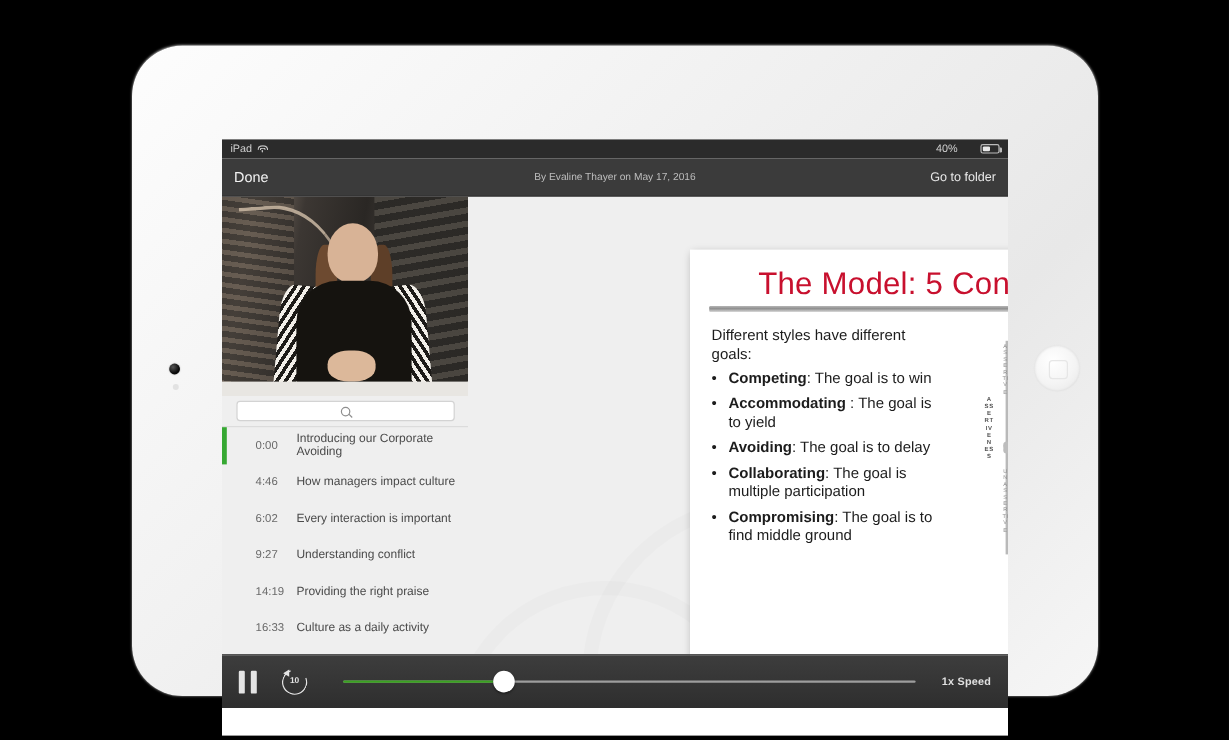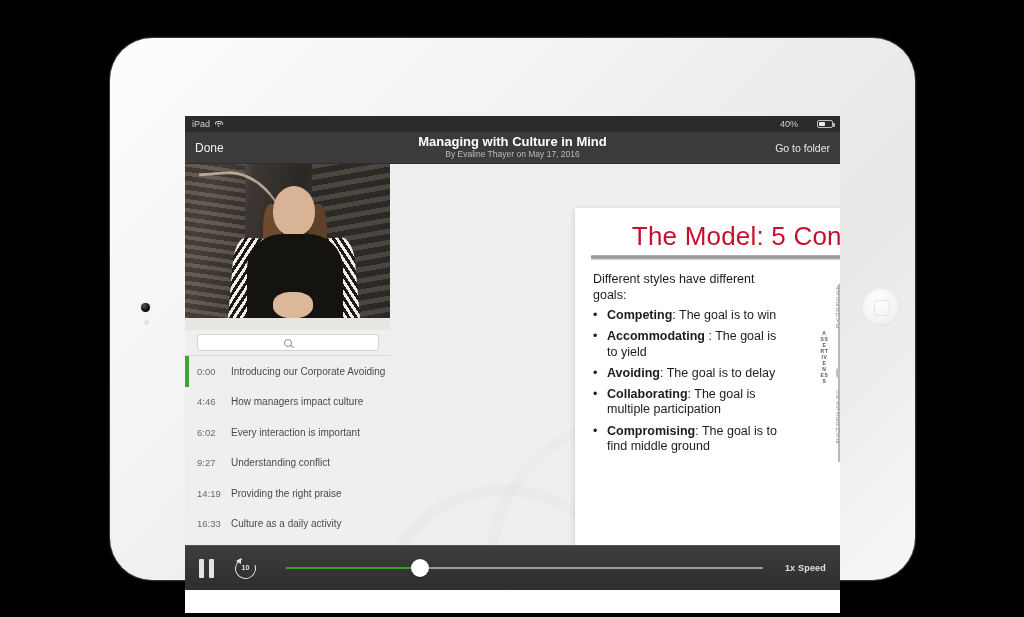--- a/index.html
+++ b/index.html
@@ -131,21 +131,21 @@
 
   #search-wrap { height:26px; background:#efefef; display:flex; align-items:center;
     justify-content:center; border-bottom:1px solid #dcdcdc; }
   #search-box { width:182px; height:17px; background:#fff; border:1px solid #d3d3d3;
     border-radius:3px; display:flex; align-items:center; justify-content:center; position:relative; }
   .mag { width:8px;height:8px;border:1.3px solid #8e8e8e;border-radius:50%; position:relative; display:block; }
   .mag::after { content:""; position:absolute; right:-3.5px; bottom:-1.5px; width:4px; height:1.3px;
     background:#8e8e8e; transform:rotate(45deg); }
 
   #chapter-list { position:relative; }
-  .chapter { display:flex; align-items:center; height:30.5px; padding-left:12px;
+  .chapter { display:flex; align-items:center; height:30.5px; padding-left:28px;
     font-size:10px; color:#3e3e3e; position:relative; }
   .chapter .bar { position:absolute; left:0; top:0; bottom:0; width:4px; background:transparent; }
   .chapter.active .bar { background:#36a832; }
   .chapter .t { width:34px; color:#6a6a6a; font-size:9.5px; flex:none; }
   .chapter .lbl { color:#4a4a4a; font-size:10px; }
 
   
   #slide-card {
     position:absolute; left:390px; top:44px; width:450px; height:367px;
     background:#fff; box-shadow:2px 3px 7px rgba(0,0,0,.30);
@@ -234,21 +234,20 @@
         <span>40%</span>
         <span class="battery">
             <i></i>
           </span>
       </div>
     </div>
 
     <div id="nav-bar">
       <div id="nav-done">Done</div>
       <div id="nav-center">
-        <div id="nav-title">Managing with Culture in Mind</div>
         <div id="nav-sub">By Evaline Thayer on May 17, 2016</div>
       </div>
       <div id="nav-folder">Go to folder</div>
     </div>
 
     <div id="body-area">
 
       <div id="watermark">
         <div class="wm1"></div>
           <div class="wm2"></div>

